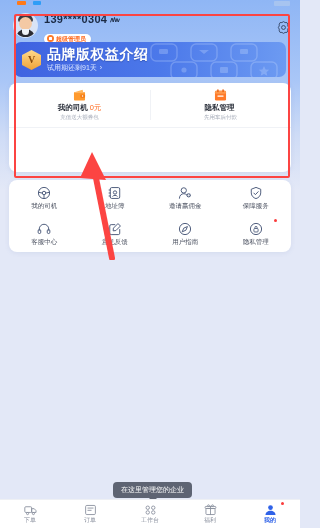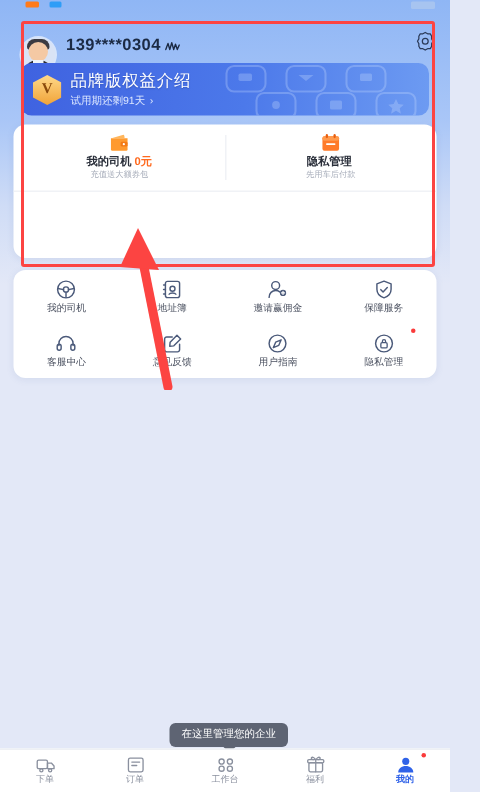--- a/index.html
+++ b/index.html
@@ -15,21 +15,21 @@
     position:absolute;left:0;top:0;width:300px;height:190px;
     background:linear-gradient(180deg,#8fb6f5 0%,#a9c6f7 42%,#cfdcf6 72%,#e3e8f7 100%);
   }
   .statusbar{position:absolute;left:0;top:0;width:300px;height:9px;}
   .sb-dot{position:absolute;top:1px;height:4px;border-radius:1px;}
   .sb-dot.a{left:17px;width:9px;background:#ff7a1a;}
   .sb-dot.b{left:33px;width:8px;background:#2e9df7;}
   .sb-dot.c{left:274px;width:16px;height:5px;background:#a7c4f0;border-radius:1px;}
 
   
-  .user-row{position:absolute;left:14px;top:24px;display:flex;align-items:flex-start;}
+  .user-row{position:absolute;left:14px;top:13px;display:flex;align-items:flex-start;}
   .avatar{
     width:23px;height:23px;border-radius:50%;background:#d9e3f5;
     position:relative;overflow:hidden;flex:none;margin-top:1px;
     box-shadow:0 0 0 1px rgba(255,255,255,.6);
   }
   .avatar .face{position:absolute;left:5px;top:3px;width:13px;height:13px;border-radius:50%;background:#f4c9a4;}
   .avatar .hair{position:absolute;left:4px;top:1px;width:15px;height:7px;border-radius:8px 8px 3px 3px;background:#3b3b42;}
   .avatar .body{position:absolute;left:2px;top:15px;width:19px;height:12px;border-radius:9px 9px 0 0;background:#2b2b33;}
   .avatar .collar{position:absolute;left:8px;top:15px;width:7px;height:6px;background:#f0f3f8;border-radius:0 0 4px 4px;}
   .user-txt{margin-left:7px;}
@@ -57,41 +57,41 @@
   }
   .promo .deco{position:absolute;right:2px;top:0;width:140px;height:35px;opacity:.28;}
   .promo .vip{
     position:absolute;left:8px;top:8px;width:19px;height:20px;
     background:linear-gradient(180deg,#ffd98a,#f0a338);
     clip-path:polygon(50% 0,100% 25%,100% 75%,50% 100%,0 75%,0 25%);
     display:flex;align-items:center;justify-content:center;
   }
   .promo .vip b{font-size:10px;color:#8a4a0c;font-family:"Liberation Serif",serif;line-height:10px;}
   .promo .ptitle{
-    position:absolute;left:33px;top:5px;font-size:11px;font-weight:400;color:#fff;
+    position:absolute;left:33px;top:5px;font-size:14px;font-weight:700;color:#fff;
     letter-spacing:.5px;line-height:15px;text-shadow:0 1px 1px rgba(20,40,110,.35);
   }
   .promo .psub{position:absolute;left:33px;top:21px;font-size:7px;color:#dce7ff;line-height:9px;
     display:flex;align-items:center;gap:3px;}
   .promo .psub .chev{font-size:7px;color:#dce7ff;}
 
   
   .benefits{
     position:absolute;left:9px;top:83px;width:282px;background:#fff;border-radius:8px;
     box-shadow:0 1px 5px rgba(80,110,170,.10);overflow:hidden;
   }
   .brow{display:flex;}
   .brow.r1{height:44px;}
   .brow.r2{height:44px;border-top:1px solid #f0f2f6;}
   .bcell{flex:1;position:relative;display:flex;flex-direction:column;align-items:center;
     justify-content:center;gap:1px;}
   .bcell + .bcell:before{content:"";position:absolute;left:0;top:7px;bottom:7px;width:1px;background:#f0f2f6;}
   .bicon{width:13px;height:12px;margin-bottom:1px;display:flex;align-items:center;justify-content:center;}
   .blabel{font-size:7.5px;font-weight:700;color:#2a2f3a;line-height:9px;white-space:nowrap;}
-  .blabel .amt{color:#ff6a1f;font-weight:700;margin-left:2px;}
+  .blabel .amt{color:#ff6a1f;font-weight:400;margin-left:2px;}
   .bsub{font-size:5.5px;color:#a7adba;line-height:8px;white-space:nowrap;}
 
   
   .menucard{
     position:absolute;left:9px;top:180px;width:282px;height:72px;background:#fff;border-radius:8px;
     box-shadow:0 1px 5px rgba(80,110,170,.10);
   }
   .mrow{display:flex;height:36px;}
   .mcell{flex:1;display:flex;flex-direction:column;align-items:center;justify-content:center;gap:2px;position:relative;}
   .micon{width:14px;height:14px;display:flex;align-items:center;justify-content:center;}

